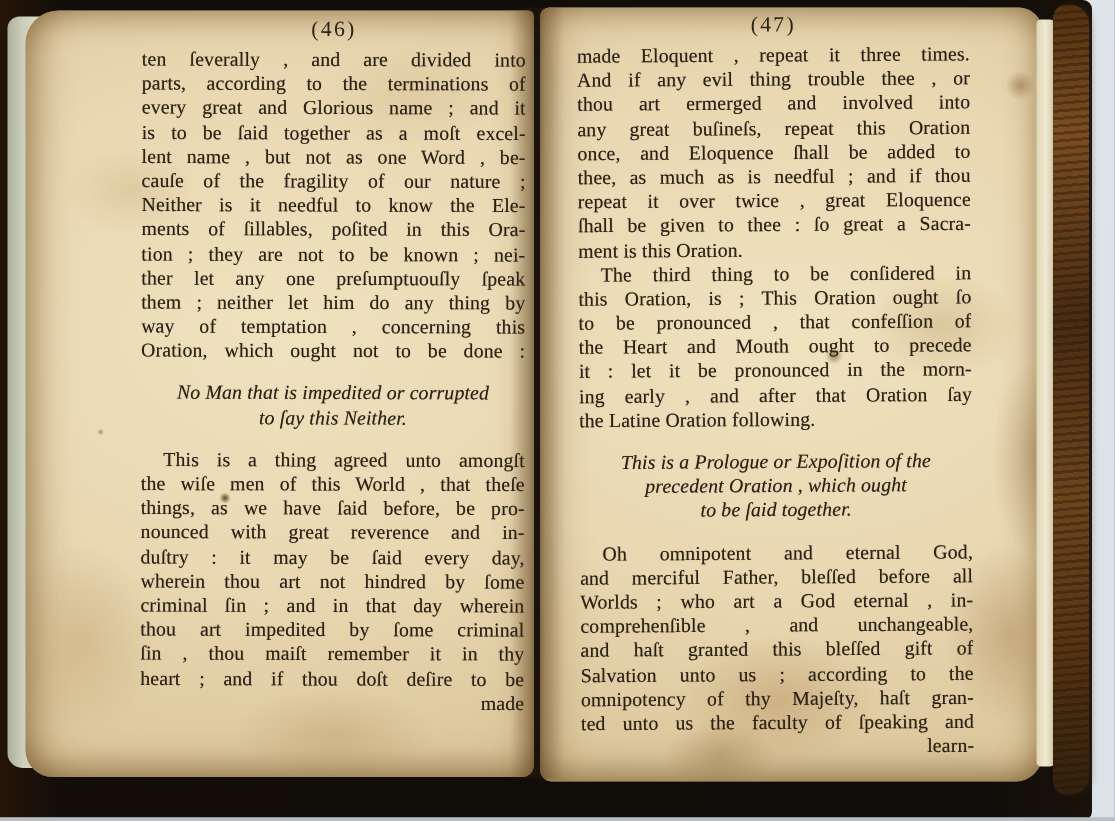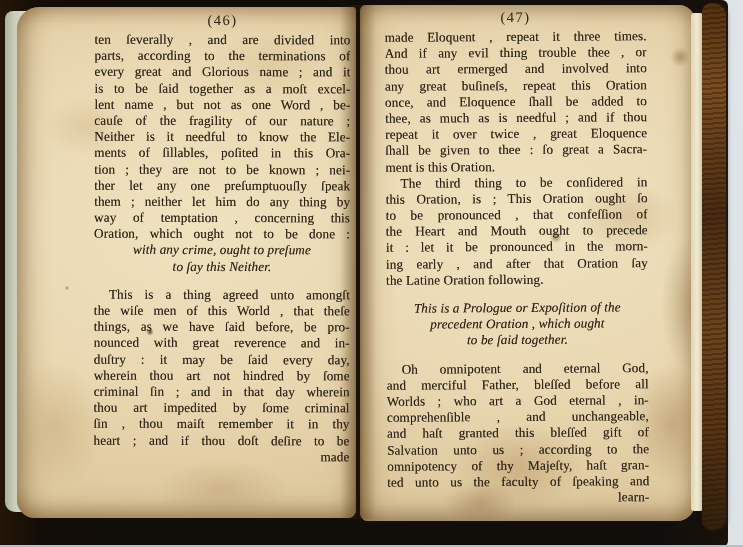--- a/index.html
+++ b/index.html
@@ -119,21 +119,21 @@
         <div class="line">is to be ſaid together as a moſt excel-</div>
         <div class="line">lent name , but not as one Word , be-</div>
         <div class="line">cauſe of the fragility of our nature ;</div>
         <div class="line">Neither is it needful to know the Ele-</div>
         <div class="line">ments of ſillables, poſited in this Ora-</div>
         <div class="line">tion ; they are not to be known ; nei-</div>
         <div class="line">ther let any one preſumptuouſly ſpeak</div>
         <div class="line">them ; neither let him do any thing by</div>
         <div class="line">way of temptation , concerning this</div>
         <div class="line">Oration, which ought not to be done :</div>
-        <div class="line i c">with any crime, ought to preſume</div>
+        <div class="line i c gap">No Man that is impedited or corrupted</div>
         <div class="line i c">to ſay this Neither.</div>
         <div class="line ind gap">This is a thing agreed unto amongſt</div>
         <div class="line">the wiſe men of this World , that theſe</div>
         <div class="line">things, as we have ſaid before, be pro-</div>
         <div class="line">nounced with great reverence and in-</div>
         <div class="line">duſtry : it may be ſaid every day,</div>
         <div class="line">wherein thou art not hindred by ſome</div>
         <div class="line">criminal ſin ; and in that day wherein</div>
         <div class="line">thou art impedited by ſome criminal</div>
         <div class="line">ſin , thou maiſt remember it in thy</div>

